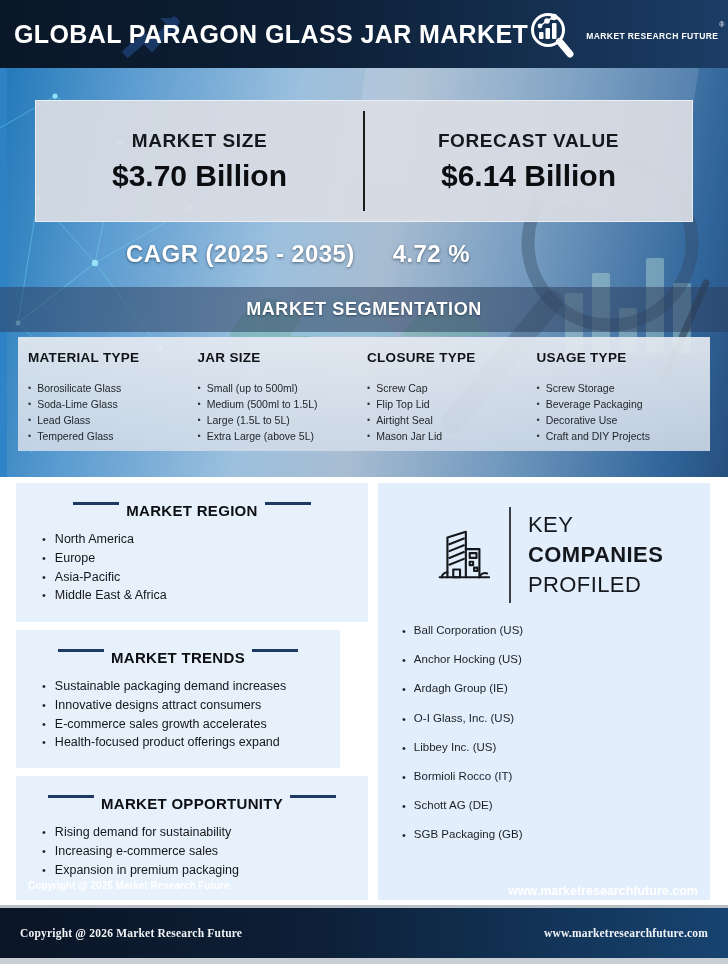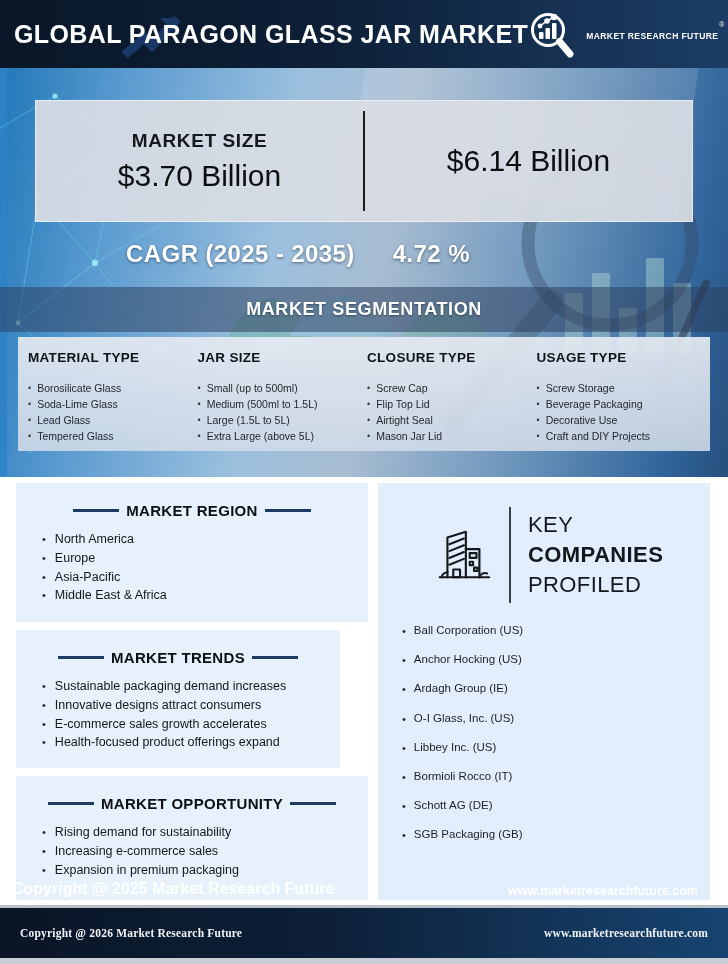--- a/index.html
+++ b/index.html
@@ -21,21 +21,21 @@
   .hero { position:absolute; left:0; top:68px; width:728px; height:409px;
     background:linear-gradient(100deg,#2178b8 0%, #5a9bd0 16%, #9cc0de 38%, #a8bdd2 52%, #6f97bd 72%, #30659b 92%, #274f7d 100%);
     overflow:hidden; }
   .hero-decor { position:absolute; left:0; top:0; }
 
   .stats-panel { position:absolute; left:35px; top:32px; width:658px; height:122px;
     background:rgba(217,221,228,0.93); border:1px solid rgba(255,255,255,0.55);
     display:flex; align-items:stretch; }
   .stat { flex:1; display:flex; flex-direction:column; align-items:center; justify-content:center; gap:7px; }
   .stat-label { font-size:19px; font-weight:700; color:#15181d; letter-spacing:0.6px; }
-  .stat-value { font-size:30px; font-weight:400; color:#0b0d10; }
+  .stat-value { font-size:30px; font-weight:700; color:#0b0d10; }
   .stat-divider { width:2px; height:100px; background:#1b1b1b; align-self:center; }
 
   .cagr-row { position:absolute; left:0; top:172px; width:596px; text-align:center;
     color:#ffffff; font-size:24px; font-weight:700; letter-spacing:0.4px;
     text-shadow:0 1px 3px rgba(10,25,45,0.55); }
   .cagr-value { margin-left:38px; }
 
   .seg-band { position:absolute; left:0; top:219px; width:728px; height:45px;
     background:rgba(44,62,92,0.52); display:flex; align-items:center; justify-content:center; }
   .seg-band-title { color:#ffffff; font-size:18px; font-weight:700; letter-spacing:0.6px;
@@ -48,37 +48,37 @@
   .seg-list { list-style:none; }
   .seg-list li { display:flex; gap:6px; font-size:10.5px; color:#23272c; margin-bottom:5.5px; line-height:1.0; }
   .seg-bullet { font-size:9px; line-height:10px; color:#30343a; }
 
   
   .content { position:absolute; left:0; top:477px; width:728px; height:428px; background:#ffffff; }
   .panel { position:absolute; background:#e7f1fb; }
   .panel-region      { left:16px; top:6px;   width:352px; height:139px; }
   .panel-trends      { left:16px; top:153px; width:324px; height:138px; }
   .panel-opportunity { left:16px; top:299px; width:352px; height:124px; }
-  .panel-heading { display:flex; align-items:center; justify-content:center; gap:7px;
+  .panel-heading { display:flex; justify-content:center; gap:7px;
     padding-top:19px; font-size:15px; font-weight:700; color:#0c0f13; letter-spacing:0.3px; }
   .dash { width:46px; height:3px; background:#1e3a64; flex:0 0 auto; }
   .panel-list { list-style:none; margin:13px 0 0 26px; }
   .panel-list li { display:flex; gap:9px; font-size:12.5px; color:#14171b; margin-bottom:3.5px; line-height:1.22; }
   .dot-bullet { font-size:11px; line-height:14px; color:#22262b; }
 
   .panel-companies { left:378px; top:6px; width:332px; height:417px; background:#e2eefb; }
   .companies-header { display:flex; align-items:center; gap:17px; padding:24px 0 0 36px;margin-left:16px; }
   .companies-vline { width:2px; height:96px; background:#3a3f45; }
   .companies-title { font-size:22px; color:#14171c; letter-spacing:0.4px; line-height:30px; font-weight:400; }
   .companies-title .bold-line { font-weight:700; }
   .companies-list { list-style:none; margin:21px 0 0 24px; }
   .companies-list li { display:flex; gap:8px; font-size:11.5px; color:#1b1f24; margin-bottom:15.2px; line-height:1.05; }
 
   .watermark { position:absolute; color:#ffffff; font-weight:700; white-space:nowrap; z-index:3; }
-  .wm-left  { left:12px;  top:403px; font-size:16px; }
+  .wm-left  { left:28px;  top:403px; font-size:10px; }
   .wm-right { left:508px; top:407px; font-size:12.5px; }
 
   
   .footer { position:absolute; left:0; top:905px; width:728px; height:53px;
     background:linear-gradient(90deg,#0a1526 0%, #0d2038 45%, #174471 100%);
     border-top:3px solid #b9bfc7;
     display:flex; align-items:center; justify-content:space-between; padding:0 20px;
     font-family:Liberation Serif, serif; font-weight:700; color:#f2f4f7; }
   .footer-copyright { font-size:11.5px; letter-spacing:0.2px; }
   .footer-site { font-size:11.5px; letter-spacing:0.2px; }
@@ -148,20 +148,21 @@
       <rect x="360" y="-30" width="330" height="160" fill="#ffffff" opacity="0.12" transform="rotate(8 520 50)"></rect>
     </svg>
 
     <div class="stats-panel">
       <div class="stat">
         <div class="stat-label">MARKET SIZE</div>
         <div class="stat-value">$3.70 Billion</div>
       </div>
       <div class="stat-divider"></div>
       <div class="stat">
+        <div class="stat-label">FORECAST VALUE</div>
         <div class="stat-value">$6.14 Billion</div>
       </div>
     </div>
 
     <div class="cagr-row">
       <span>CAGR (2025 - 2035)</span><span class="cagr-value">4.72 %</span>
     </div>
 
     <div class="seg-band">
       <span class="seg-band-title">MARKET SEGMENTATION</span>

